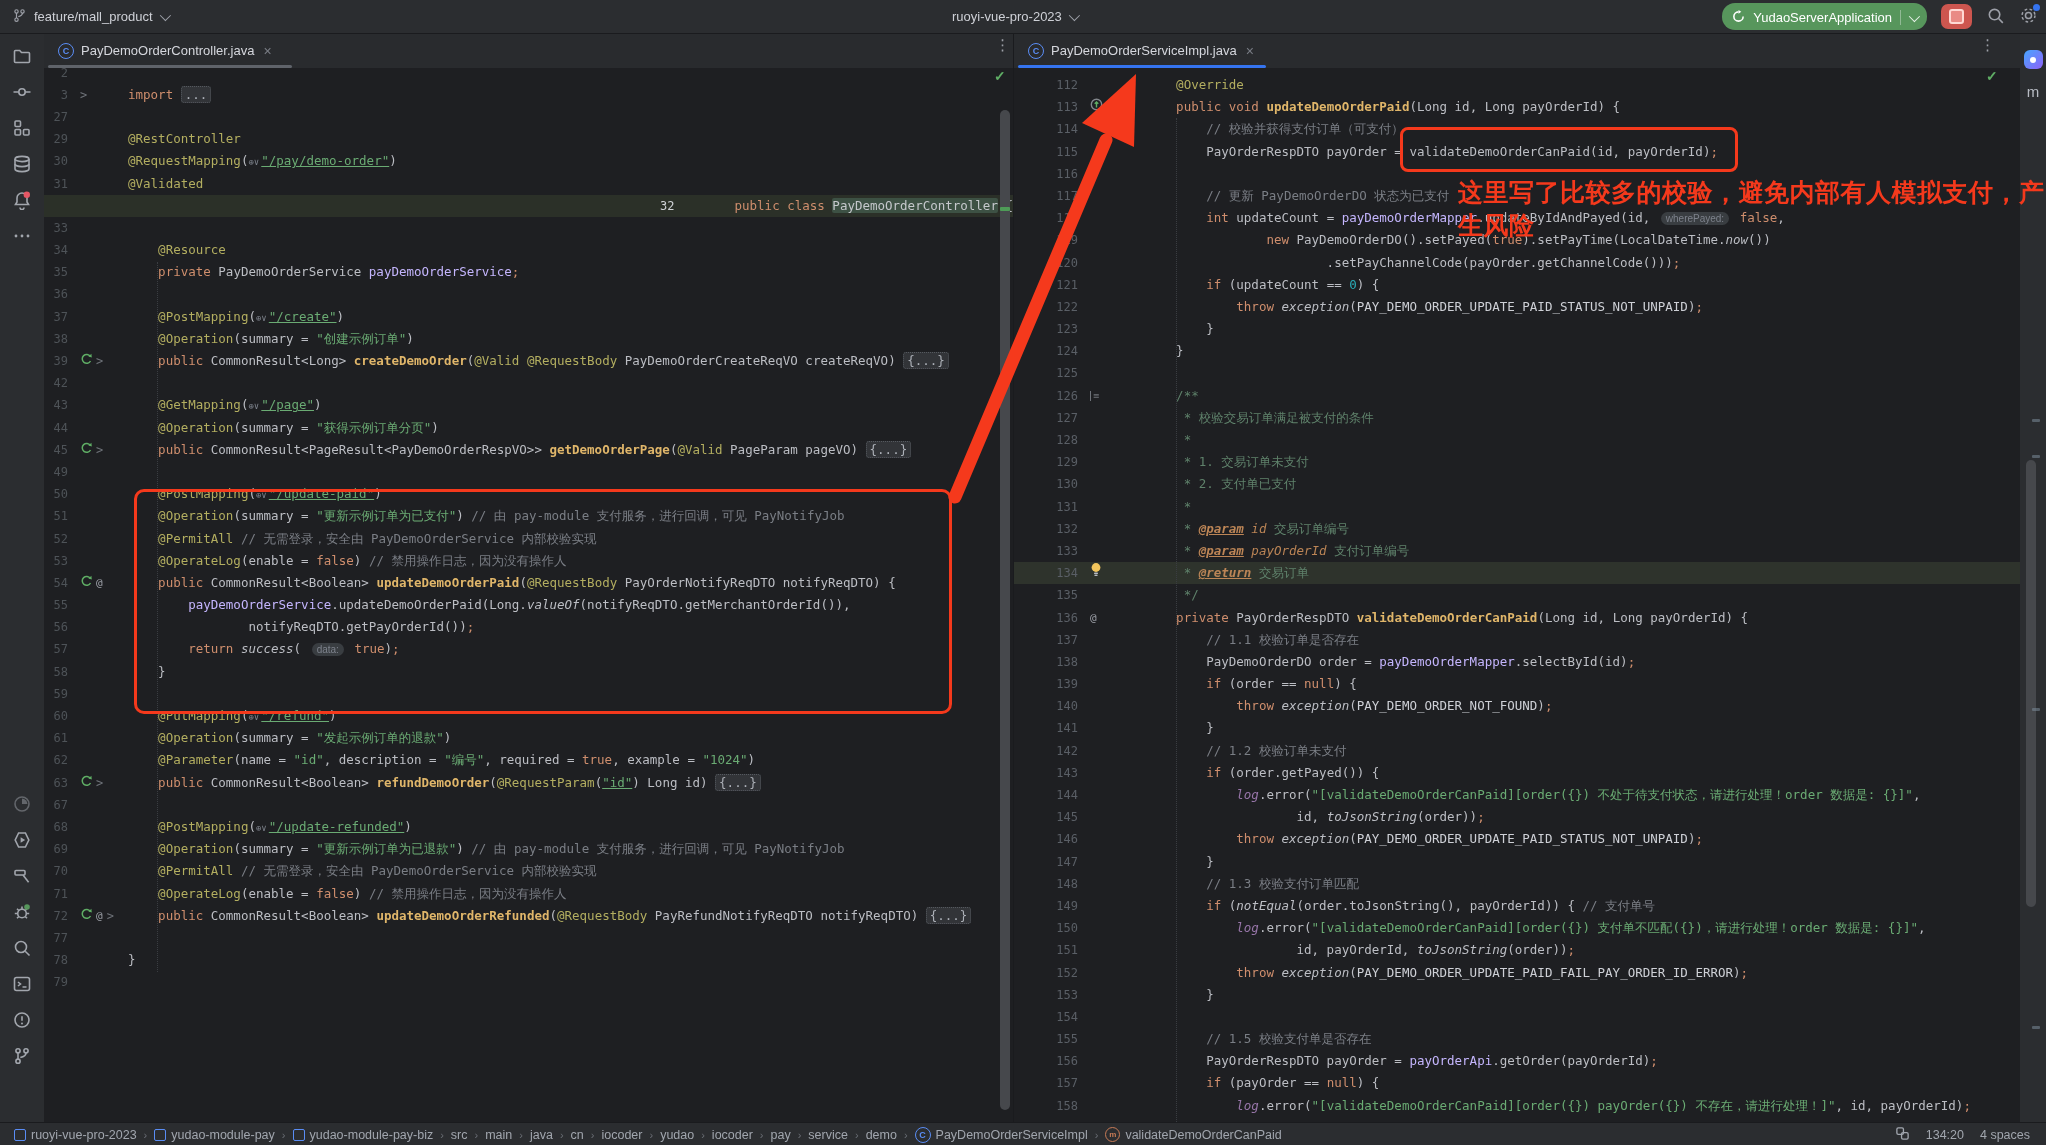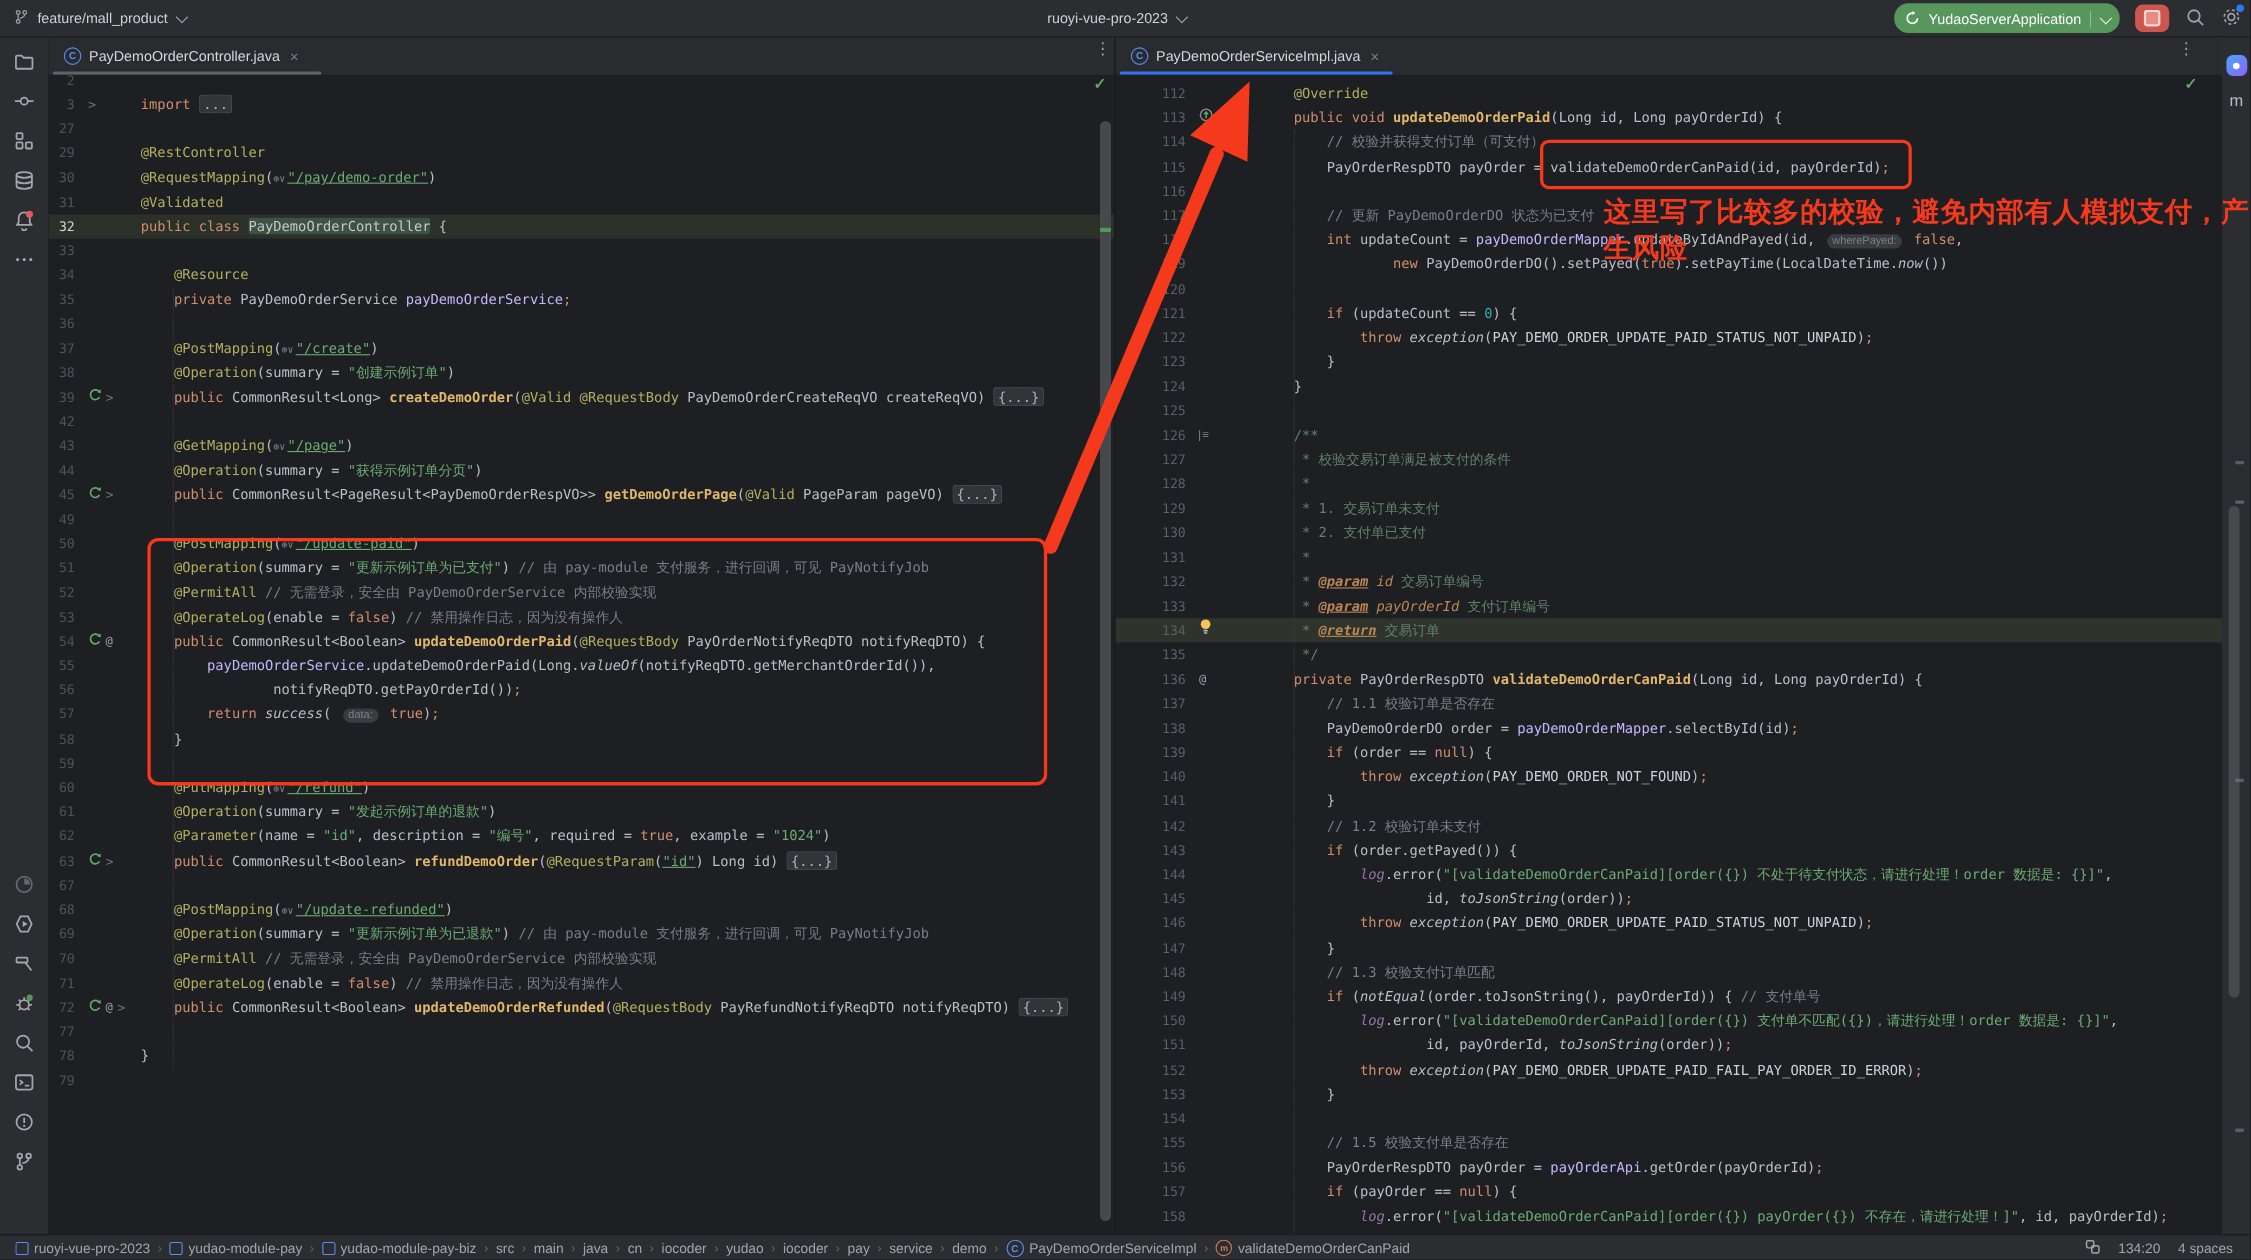--- a/index.html
+++ b/index.html
@@ -47,21 +47,21 @@
   .icon-method{width:13px;height:13px;border:1.5px solid #c77b56;border-radius:50%;color:#c77b56;
                font-size:8px;font-weight:bold;display:flex;align-items:center;justify-content:center;flex:0 0 auto;}
   .icon-module{width:10px;height:10px;border:1.5px solid #5a8df5;border-radius:2px;flex:0 0 auto;}
   
   .editor{position:absolute;top:68px;height:1054px;background:#1e1f22;overflow:hidden;}
   #ed-left{left:44px;width:969px;}
   #ed-right{left:1014px;width:1006px;}
   .row{display:flex;height:22.2px;line-height:22.2px;white-space:pre;
        font-family:"DejaVu Sans Mono","Liberation Mono",monospace;font-size:12.5px;}
   .row.caret{background:#2e332c;}
-  .row.caret2{background:#2b3028;}
+  .row.caret2{background:#2b3028;justify-content:flex-end;}
   .num{flex:0 0 auto;text-align:right;color:#4e5358;font-size:12px;padding-right:6px;
        font-family:"DejaVu Sans Mono","Liberation Mono",monospace;}
   #ed-left .num{width:24px;}
   #ed-right .num{width:64px;color:#5a5f66;}
   .row.caret .num,.row.caret2 .num{color:#cfd2d6;}
   .gut{flex:0 0 auto;display:flex;align-items:center;gap:4px;padding-left:6px;}
   #ed-left .gut{width:48px;}
   #ed-right .gut{width:56px;}
   .code{white-space:pre;}
   .s-d{color:#bcbec4}.s-k{color:#cf8e6d}.s-a{color:#b3ae60}.s-s{color:#6aab73}
@@ -376,21 +376,21 @@
         <div class="row"><span class="num">113</span><span class="gut"><span><svg width="13" height="13" viewBox="0 0 13 13">
                 <circle cx="6.5" cy="6.5" r="5.2" fill="none" stroke="#82868c" stroke-width="1.4"></circle>
                 <path d="M6.5 9.4V4.2M4.7 5.8L6.5 4l1.8 1.8" fill="none" stroke="#5fad65" stroke-width="1.4"></path>
               </svg></span></span><span class="code"><span class="s-d">    </span><span class="s-k">public void </span><span class="s-m">updateDemoOrderPaid</span><span class="s-d">(Long id, Long payOrderId) {</span></span></div>
         <div class="row"><span class="num">114</span><span class="gut"></span><span class="code"><span class="s-d">        </span><span class="s-c">// 校验并获得支付订单（可支付）</span></span></div>
         <div class="row"><span class="num">115</span><span class="gut"></span><span class="code"><span class="s-d">        PayOrderRespDTO payOrder = validateDemoOrderCanPaid(id, payOrderId)</span><span class="s-p">;</span></span></div>
         <div class="row"><span class="num">116</span><span class="gut"></span><span class="code"></span></div>
         <div class="row"><span class="num">117</span><span class="gut"></span><span class="code"><span class="s-d">        </span><span class="s-c">// 更新 PayDemoOrderDO 状态为已支付</span></span></div>
         <div class="row"><span class="num">118</span><span class="gut"></span><span class="code"><span class="s-d">        </span><span class="s-k">int </span><span class="s-d">updateCount = </span><span class="s-f">payDemoOrderMapper</span><span class="s-d">.updateByIdAndPayed(id, </span><span class="s-chip">wherePayed:</span><span class="s-d"> </span><span class="s-k">false</span><span class="s-d">,</span></span></div>
         <div class="row"><span class="num">119</span><span class="gut"></span><span class="code"><span class="s-d">                </span><span class="s-k">new </span><span class="s-d">PayDemoOrderDO().setPayed(</span><span class="s-k">true</span><span class="s-d">).setPayTime(LocalDateTime.</span><span class="s-si">now</span><span class="s-d">())</span></span></div>
-        <div class="row"><span class="num">120</span><span class="gut"></span></div>
+        <div class="row"><span class="num">120</span><span class="gut"></span><span class="code"><span class="s-d">                        .setPayChannelCode(payOrder.getChannelCode()))</span><span class="s-p">;</span></span></div>
         <div class="row"><span class="num">121</span><span class="gut"></span><span class="code"><span class="s-d">        </span><span class="s-k">if </span><span class="s-d">(updateCount == </span><span class="s-n">0</span><span class="s-d">) {</span></span></div>
         <div class="row"><span class="num">122</span><span class="gut"></span><span class="code"><span class="s-d">            </span><span class="s-k">throw </span><span class="s-si">exception</span><span class="s-d">(</span><span class="s-cst">PAY_DEMO_ORDER_UPDATE_PAID_STATUS_NOT_UNPAID</span><span class="s-d">)</span><span class="s-p">;</span></span></div>
         <div class="row"><span class="num">123</span><span class="gut"></span><span class="code"><span class="s-d">        }</span></span></div>
         <div class="row"><span class="num">124</span><span class="gut"></span><span class="code"><span class="s-d">    }</span></span></div>
         <div class="row"><span class="num">125</span><span class="gut"></span><span class="code"></span></div>
         <div class="row"><span class="num">126</span><span class="gut"><span class="g-docfold">≡</span></span><span class="code"><span class="s-d">    </span><span class="s-dc">/**</span></span></div>
         <div class="row"><span class="num">127</span><span class="gut"></span><span class="code"><span class="s-dc">     * 校验交易订单满足被支付的条件</span></span></div>
         <div class="row"><span class="num">128</span><span class="gut"></span><span class="code"><span class="s-dc">     *</span></span></div>
         <div class="row"><span class="num">129</span><span class="gut"></span><span class="code"><span class="s-dc">     * 1. 交易订单未支付</span></span></div>
         <div class="row"><span class="num">130</span><span class="gut"></span><span class="code"><span class="s-dc">     * 2. 支付单已支付</span></span></div>

